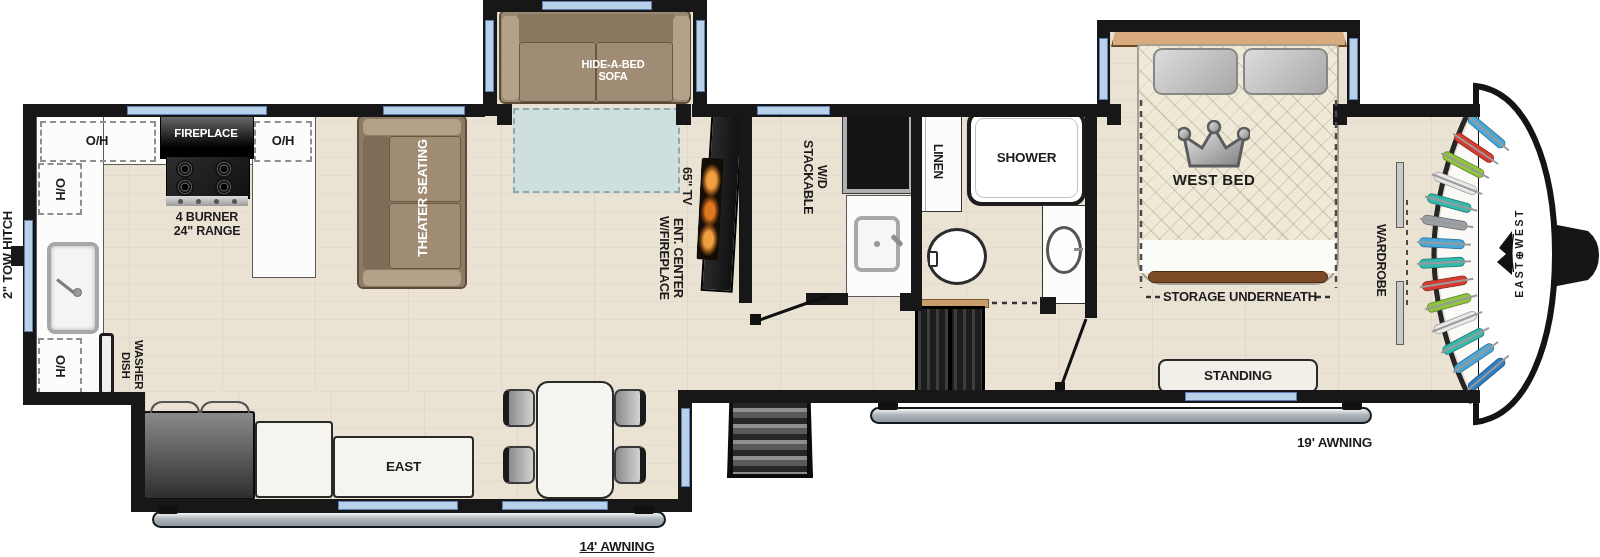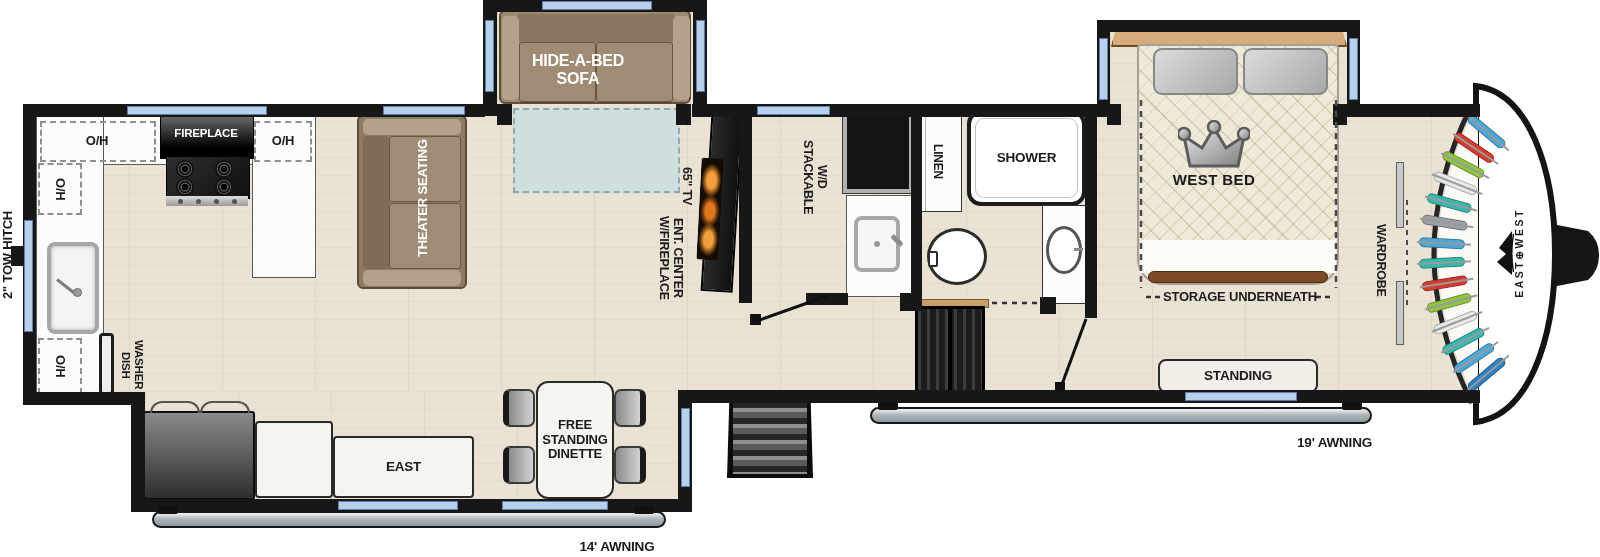--- a/index.html
+++ b/index.html
@@ -124,20 +124,22 @@
     <div class="abs" style="left:48px;top:3px;width:18px;height:18px;border-radius:50%;background:radial-gradient(circle,#000 25%,#5a5a5a 28%,#000 45%,#666 50%,#111 60%);"></div>
     <div class="abs" style="left:9px;top:21px;width:18px;height:18px;border-radius:50%;background:radial-gradient(circle,#000 25%,#5a5a5a 28%,#000 45%,#666 50%,#111 60%);"></div>
     <div class="abs" style="left:48px;top:21px;width:18px;height:18px;border-radius:50%;background:radial-gradient(circle,#000 25%,#5a5a5a 28%,#000 45%,#666 50%,#111 60%);"></div>
   </div>
   <div class="abs steel" style="left:166px;top:196px;width:82px;height:10px;">
     <div class="abs" style="left:12px;top:3px;width:5px;height:5px;border-radius:50%;background:#555;"></div>
     <div class="abs" style="left:30px;top:3px;width:5px;height:5px;border-radius:50%;background:#555;"></div>
     <div class="abs" style="left:48px;top:3px;width:5px;height:5px;border-radius:50%;background:#555;"></div>
     <div class="abs" style="left:66px;top:3px;width:5px;height:5px;border-radius:50%;background:#555;"></div>
   </div>
+  <div class="abs lbl" style="left:147px;top:208px;width:120px;height:32px;font-size:12.5px;">4 BURNER
+24" RANGE</div>
 
   <div class="abs" style="left:47px;top:242px;width:52px;height:92px;background:#f4f4f4;border:4px solid #a7a7a7;border-radius:8px;box-sizing:border-box;box-shadow:inset 0 0 4px rgba(0,0,0,.3);">
     <div class="abs" style="left:6px;top:32px;width:24px;height:3px;background:#7d7d7d;transform:rotate(38deg);transform-origin:0 50%;"></div>
     <div class="abs" style="left:22px;top:42px;width:7px;height:7px;border-radius:50%;background:#9a9a9a;border:1px solid #6f6f6f;"></div>
   </div>
 
   <div class="abs" style="left:99px;top:333px;width:15px;height:62px;background:#efefef;border:3px solid #1d1d1d;border-radius:4px;box-sizing:border-box;"></div>
   <div class="abs lbl vlabel-lr" style="left:112px;top:332px;width:40px;height:66px;font-size:11.5px;">DISH
 WASHER</div>
 
@@ -150,21 +152,21 @@
   </div>
   <div class="abs lbl vlabel-up white" style="left:408px;top:122px;width:30px;height:152px;font-size:13px;">THEATER SEATING</div>
 
   <div class="abs sofa-body" style="left:499px;top:10px;width:192px;height:94px;">
     <div class="abs" style="left:16px;top:2px;width:158px;height:28px;background:#8a775f;border-radius:4px;"></div>
     <div class="abs armrest" style="left:1px;top:4px;width:17px;height:84px;"></div>
     <div class="abs armrest" style="left:172px;top:4px;width:17px;height:84px;"></div>
     <div class="abs cushion" style="left:18px;top:30px;width:77px;height:60px;"></div>
     <div class="abs cushion" style="left:95px;top:30px;width:77px;height:60px;"></div>
   </div>
-  <div class="abs lbl white" style="left:498px;top:48px;width:160px;height:44px;font-size:16px;text-align:center;">HIDE-A-BED
+  <div class="abs lbl white" style="left:533px;top:48px;width:160px;height:44px;font-size:11px;text-align:center;">HIDE-A-BED
 SOFA</div>
 
   <div class="abs" style="left:706px;top:114px;width:32px;height:178px;background:linear-gradient(90deg,#2b2b2b,#101010);border:2px solid #000;transform:rotate(3.5deg);box-sizing:border-box;"></div>
   <div class="abs" style="left:699px;top:158px;width:22px;height:102px;border-radius:3px;transform:rotate(3deg);background:
       radial-gradient(ellipse 60% 22% at 50% 22%, #f0a040 0 35%, rgba(240,138,40,.55) 55%, transparent 75%),
       radial-gradient(ellipse 60% 22% at 50% 52%, #e07820 0 35%, rgba(200,100,20,.5) 55%, transparent 75%),
       radial-gradient(ellipse 60% 22% at 50% 80%, #f0a040 0 35%, rgba(240,138,40,.5) 55%, transparent 75%),
       #140d05;"></div>
   <div class="abs lbl vlabel" style="left:676px;top:130px;width:22px;height:112px;font-size:12.5px;">65" TV</div>
   <div class="abs lbl vlabel" style="left:650px;top:198px;width:42px;height:120px;font-size:12.5px;">ENT. CENTER
@@ -232,23 +234,20 @@
   <div class="abs" style="left:200px;top:401px;width:50px;height:12px;border:2px solid #555;border-bottom:none;border-radius:24px 24px 0 0;box-sizing:border-box;"></div>
   <div class="abs box-w" style="left:255px;top:421px;width:78px;height:77px;"></div>
   <div class="abs box-w" style="left:333px;top:436px;width:141px;height:62px;"></div>
   <div class="abs lbl" style="left:333px;top:458px;width:141px;height:18px;font-size:13.5px;">EAST</div>
 
   <div class="abs chair back-l" style="left:503px;top:389px;width:32px;height:38px;"></div>
   <div class="abs chair back-l" style="left:503px;top:446px;width:32px;height:38px;"></div>
   <div class="abs chair back-r" style="left:614px;top:389px;width:32px;height:38px;"></div>
   <div class="abs chair back-r" style="left:614px;top:446px;width:32px;height:38px;"></div>
   <div class="abs box-w" style="left:536px;top:381px;width:78px;height:118px;border-radius:12px;border-width:2.5px;background:#f7f5f0;"></div>
-  <div class="abs lbl" style="left:536px;top:415px;width:78px;height:50px;font-size:13px;">FREE
-STANDING
-DINETTE</div>
 
   <div class="abs" style="left:727px;top:392px;width:86px;height:86px;border-left:6px solid #0c0c0c;border-right:6px solid #0c0c0c;border-bottom:4px solid #0c0c0c;box-sizing:border-box;background:repeating-linear-gradient(180deg,#8f8f8f 0 4px,#5a5a5a 4px 10px,#262626 10px 16px);clip-path:polygon(3% 0,97% 0,100% 100%,0 100%);"></div>
 
   <div class="abs wall" style="left:23px;top:104px;width:462px;height:13px;"></div>
   <div class="abs wall" style="left:692px;top:104px;width:415px;height:13px;"></div>
   <div class="abs wall" style="left:1350px;top:104px;width:130px;height:13px;"></div>
   <div class="abs wall" style="left:23px;top:104px;width:13px;height:301px;"></div>
   <div class="abs wall" style="left:23px;top:392px;width:122px;height:13px;"></div>
   <div class="abs wall" style="left:131px;top:392px;width:14px;height:120px;"></div>
   <div class="abs wall" style="left:131px;top:499px;width:561px;height:13px;"></div>
@@ -299,21 +298,21 @@
     <line x1="1407" y1="200" x2="1407" y2="308" stroke="#4a4a4a" stroke-width="2" stroke-dasharray="5,5"></line>
   </svg>
 
   <div class="abs awning" style="left:870px;top:407px;width:502px;height:17px;"></div>
   <div class="abs awncap" style="left:878px;top:402px;width:20px;height:8px;"></div>
   <div class="abs awncap" style="left:1342px;top:402px;width:20px;height:8px;"></div>
   <div class="abs lbl" style="left:1240px;top:434px;width:132px;height:17px;font-size:13.5px;justify-content:flex-end;">19' AWNING</div>
   <div class="abs awning" style="left:152px;top:511px;width:514px;height:17px;"></div>
   <div class="abs awncap" style="left:158px;top:506px;width:20px;height:8px;"></div>
   <div class="abs awncap" style="left:634px;top:506px;width:20px;height:8px;"></div>
-  <div class="abs lbl" style="left:553px;top:538px;width:128px;height:17px;font-size:13.5px;">14' AWNING</div>
+  <div class="abs lbl" style="left:553px;top:538px;width:128px;height:17px;font-size:13.5px;text-decoration:underline;">14' AWNING</div>
 
   <div class="abs lbl" style="left:-47px;top:247px;width:110px;height:16px;font-size:13px;transform:rotate(-90deg);">2" TOW HITCH</div>
   <div class="abs" style="left:1450px;top:231px;width:120px;height:44px;transform:rotate(-90deg);display:flex;flex-direction:column;align-items:center;justify-content:center;">
     <svg width="50" height="20" viewBox="0 0 50 20">
       <path d="M3,18 L16,3 L24,12 L30,5 L47,18 Z" fill="#111"></path>
       <path d="M6,19.5 Q25,16 44,19.5" fill="none" stroke="#111" stroke-width="1.5"></path>
     </svg>
     <div class="lbl" style="font-size:10.5px;letter-spacing:2.5px;">EAST⊕WEST</div>
   </div>
 

